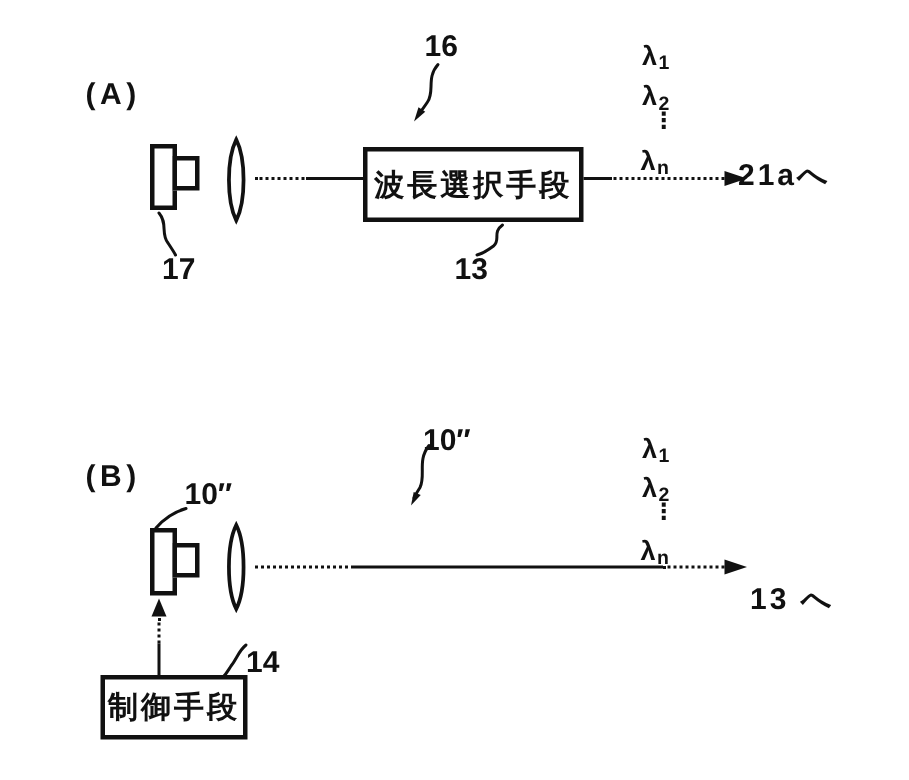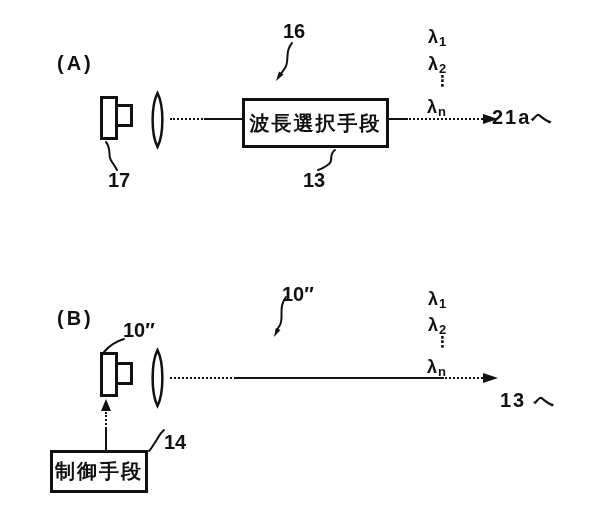--- a/index.html
+++ b/index.html
@@ -117,21 +117,21 @@
   </div>
   <div class="t dots" style="left:435px;top:334px">⋮</div>
   <div class="t lam" style="left:427px;top:358px">
     <span>λ</span><span class="sb">n</span>
   </div>
 
   <div class="arrow-u" style="left:101px;top:399px"></div>
   <div class="dotv" style="left:105px;top:412px;height:17px"></div>
   <div class="solv" style="left:105px;top:429px;height:21px"></div>
 
-  <div class="box" style="left:50px;top:450px;width:92px;height:37px">
+  <div class="box" style="left:67px;top:450px;width:92px;height:37px">
     <span class="jp">制御手段</span>
   </div>
 
   <div class="t num" style="left:164px;top:432px">14</div>
   <svg class="abs" style="left:146px;top:427px" width="22" height="26">
     <path class="stroke" d="M18,3 C13,7 12,12 8,17 C6,20 5,22 3,24"></path>
   </svg>
 
 </div>
 

